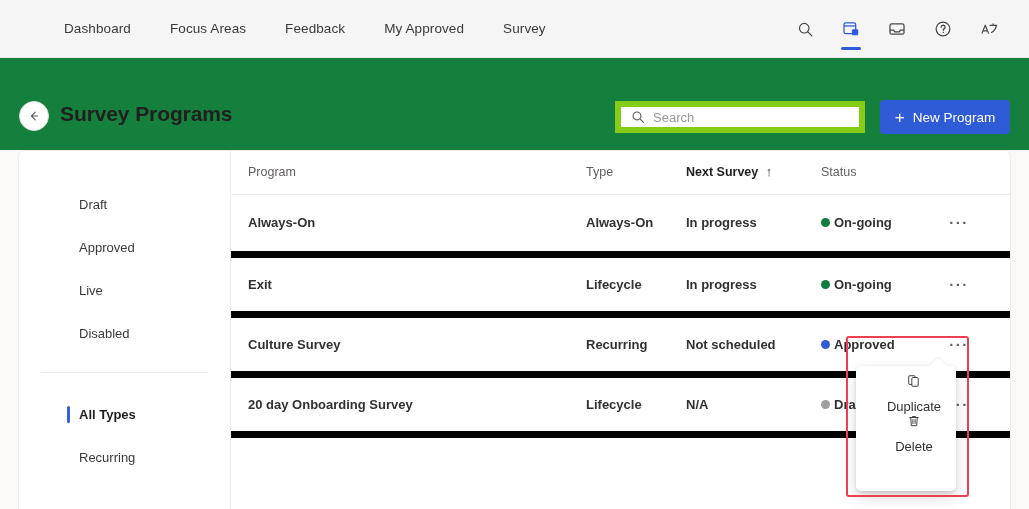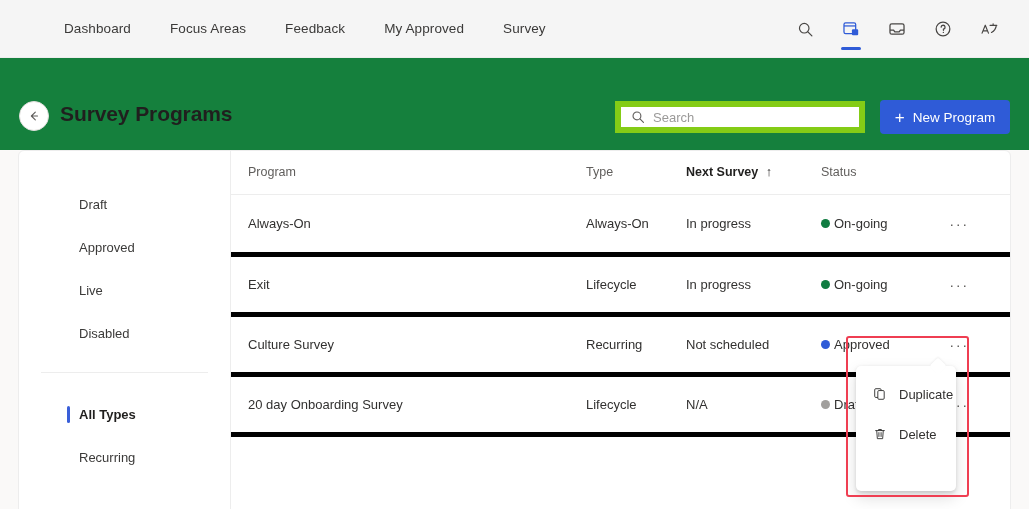--- a/index.html
+++ b/index.html
@@ -108,22 +108,22 @@
   .table { width: 100%; border-collapse: collapse; table-layout: fixed; }
   .table thead th {
     height: 43px; text-align: left; font-weight: normal;
     font-size: 12.5px; color: #605e5c;
     border-bottom: 1px solid #ededed;
     padding: 0; vertical-align: middle;
   }
   .table thead th.sorted { font-weight: bold; color: #201f1e; }
   .table tbody td {
     height: 60px; font-size: 13px; color: #323130;
-    border-bottom: 5px solid #000000;
-    padding: 0; vertical-align: middle;
+    border-bottom: 7px solid #000000;
+    padding: 0; vertical-align: middle; font-weight: bold;
   }
   .col-program { width: 355px; padding-left: 17px !important; }
   .col-type    { width: 100px; }
   .col-next    { width: 135px; }
   .col-status  { width: 125px; }
   .col-actions { width: 80px; }
 
   tr.row-selected td { background: #f7f7f7; }
   tr.row-selected td.col-program { position: relative; }
   tr.row-selected td.col-program::before {
@@ -151,21 +151,21 @@
   .ctx-caret {
     position: absolute; top: -6px; left: 76px;
     width: 12px; height: 12px; background: #ffffff;
     transform: rotate(45deg);
     box-shadow: -1px -1px 2px rgba(0,0,0,.05);
     border-radius: 2px;
   }
   .ctx-item {
     height: 40px; display: flex; align-items: center; gap: 11px;
     padding-left: 16px; font-size: 13px; color: #323130; cursor: pointer;
-    position: relative; z-index: 2; background: #fff;
+    position: relative; z-index: 2; background: #fff; flex-direction: column;
   }
   .ctx-icon { width: 16px; height: 16px; display: flex; align-items: center; justify-content: center; color: #323130; }
 
   
   .redbox {
     position: absolute; left: 846px; top: 336px;
     width: 123px; height: 161px;
     border: 2px solid #ef3e52; border-radius: 3px;
     pointer-events: none; z-index: 40;
   }

